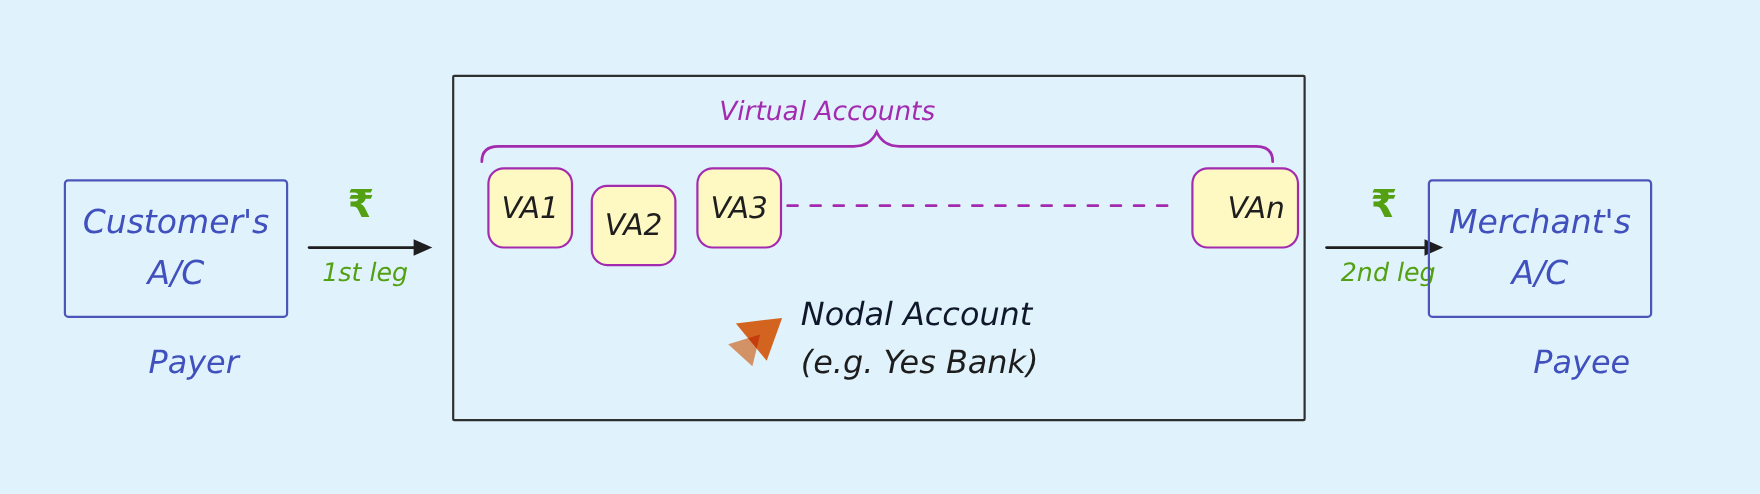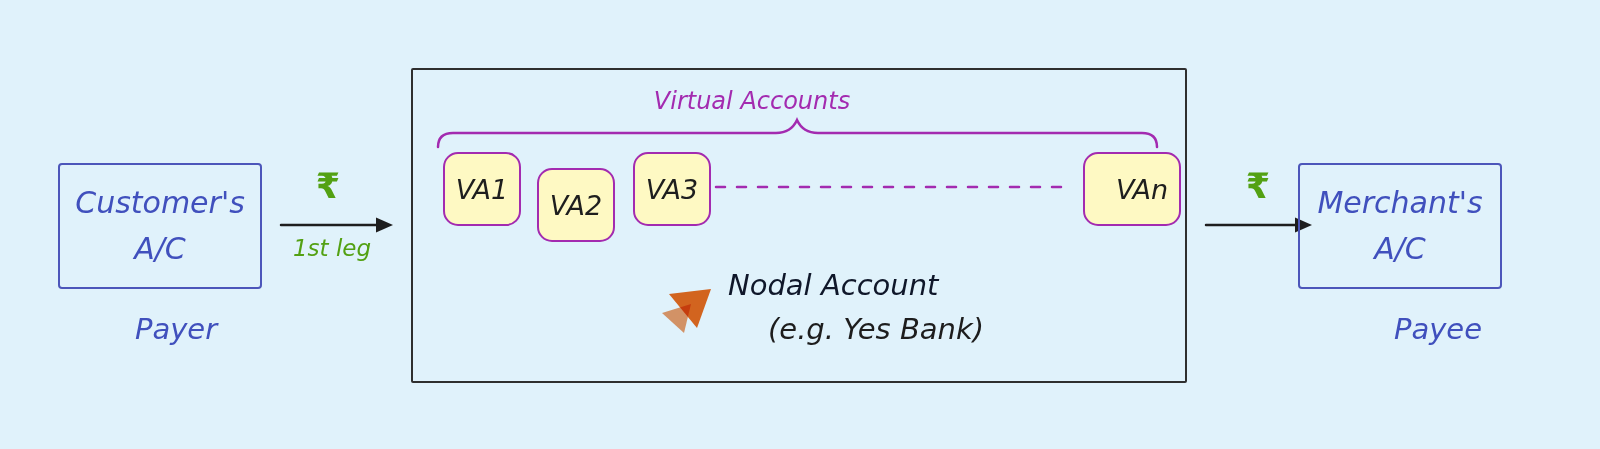--- a/index.html
+++ b/index.html
@@ -103,21 +103,21 @@
   .va-3 { left: 633px; }
   .va-n { left: 1083px; padding-left: 20px; }
   .nodal-name-line1 {
     position: absolute;
     left: 728px; top: 268px;
     font-size: 29px;
     color: #0f172a;
   }
   .nodal-name-line2 {
     position: absolute;
-    left: 768px; top: 312px;
+    left: 728px; top: 312px;
     font-size: 29px;
     color: #1d1d1d;
   }
 </style>
 </head>
 <body>
 
 <div class="canvas">
 
   <svg class="svg-layer" viewBox="0 0 1600 449" xmlns="http://www.w3.org/2000/svg">
@@ -164,20 +164,21 @@
     <span>VA3</span>
   </div>
   <div class="va-box va-n">
     <span>VAn</span>
   </div>
 
   <div class="nodal-name-line1">Nodal Account</div>
   <div class="nodal-name-line2">(e.g. Yes Bank)</div>
 
   <div class="currency currency-leg2">₹</div>
+  <div class="leg-label leg2-label">2nd leg</div>
 
   <div class="acct-box merchant-box">
     <div>Merchant's</div>
     <div>A/C</div>
   </div>
   <div class="role-label payee-label">Payee</div>
 
 </div>
 
 </body></html>

